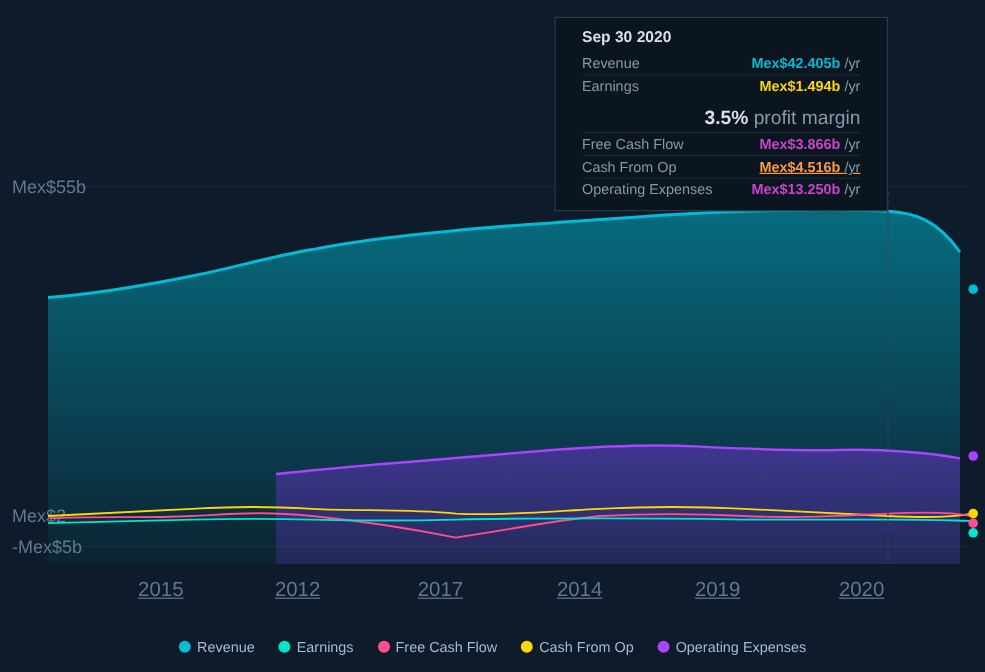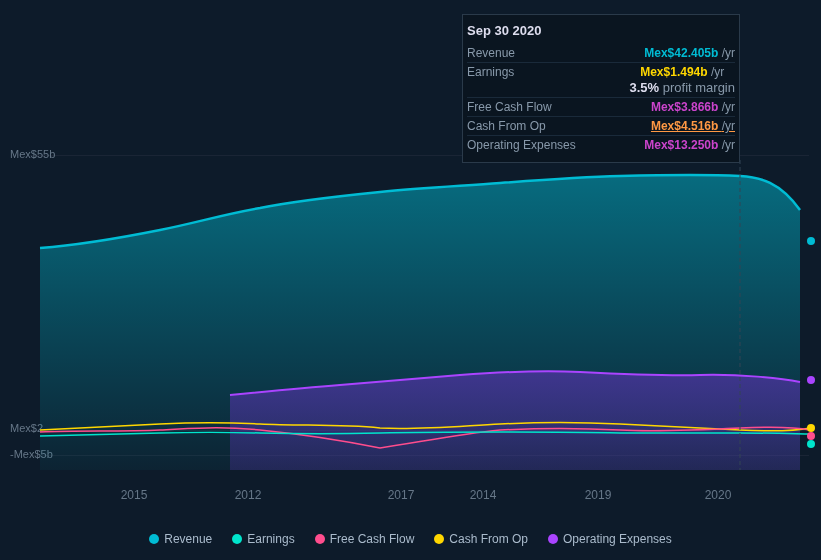--- a/index.html
+++ b/index.html
@@ -19,65 +19,66 @@
     }
 
     
     .tooltip {
       position: absolute;
       top: 14px;
       left: 462px;
       width: 278px;
       background: #0a1520;
       border: 1px solid #2a3a4a;
-      padding: 8px 4px;
+      padding: 8px 22px;
       z-index: 10;
     }
     .tooltip-title {
       font-size: 13px;
       font-weight: bold;
       color: #dde;
       margin-bottom: 6px;
     }
     .tooltip-row {
       display: flex;
       justify-content: space-between;
       font-size: 12px;
       padding: 2px 0;
       border-bottom: 1px solid #1a2a3a;
     }
     .tooltip-row:last-child { border-bottom: none; }
     .tooltip-label { color: #8899aa; }
     .tooltip-value { font-weight: bold; }
     .tooltip-value.cyan { color: #00bcd4; }
-    .tooltip-value.yellow { color: #ffd700; text-align: center; }
+    .tooltip-value.yellow { color: #ffd700; }
     .tooltip-value.magenta { color: #cc44cc; text-align: center; }
     .tooltip-value.orange { color: #ff9944; text-decoration: underline; }
     .tooltip-sub {
-      font-size: 13px;
+      font-size: 16px;
       color: #8899aa;
-      margin-top: 1px;
+      margin-top: 11px;
     }
     .tooltip-sub span { color: #dde; font-weight: bold; }
 
     
     .y-label {
       position: absolute;
-      font-size: 11px;
+      font-size: 15px;
       color: #667788;
       left: 10px;
     }
 
     
     .x-label {
       position: absolute;
-      font-size: 12px;
+      font-size: 17px;
       color: #667788;
       bottom: 58px;
       transform: translateX(-50%);
+      text-decoration: underline;
     }
 
     
     .legend {
       position: absolute;
       bottom: 14px;
       left: 0;
       right: 0;
       display: flex;
       justify-content: center;
@@ -194,21 +195,21 @@
   </svg>
 
   <div class="right-dot" style="top:237px; background:#00bcd4; right:6px;"></div>
   <div class="right-dot" style="top:376px; background:#aa44ff; right:6px;"></div>
   <div class="right-dot" style="top:424px; background:#ffd700; right:6px;"></div>
   <div class="right-dot" style="top:432px; background:#ff4d8d; right:6px;"></div>
   <div class="right-dot" style="top:440px; background:#00e5cc; right:6px;"></div>
 
   <div class="x-label" style="left:134px;">2015</div>
   <div class="x-label" style="left:248px;">2012</div>
-  <div class="x-label" style="left:367px;margin-left:34px;">2017</div>
+  <div class="x-label" style="left:367px;">2017</div>
   <div class="x-label" style="left:483px;">2014</div>
   <div class="x-label" style="left:598px;">2019</div>
   <div class="x-label" style="left:718px;margin-top:41px;">2020</div>
 
   <div class="legend">
     <div class="legend-item">
       <div class="legend-dot" style="background:#00bcd4;"></div>
       <span>Revenue</span>
     </div>
     <div class="legend-item">

